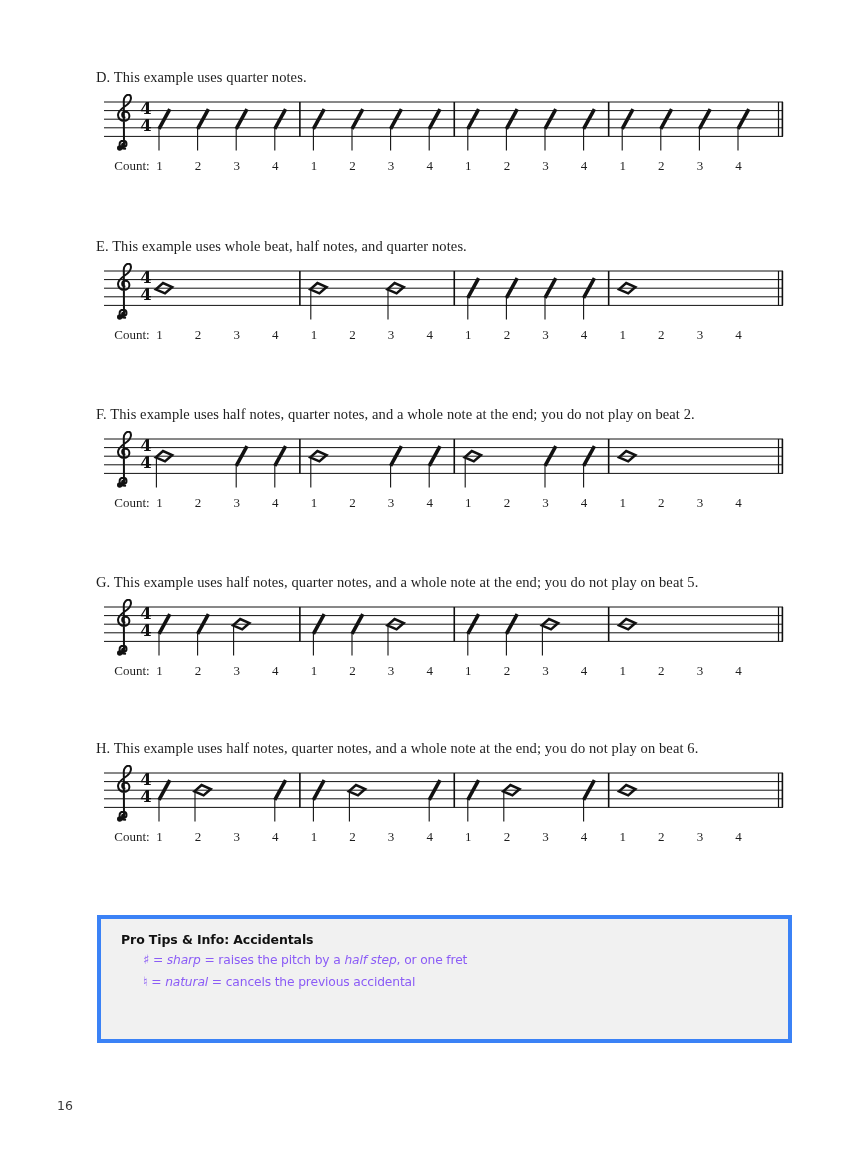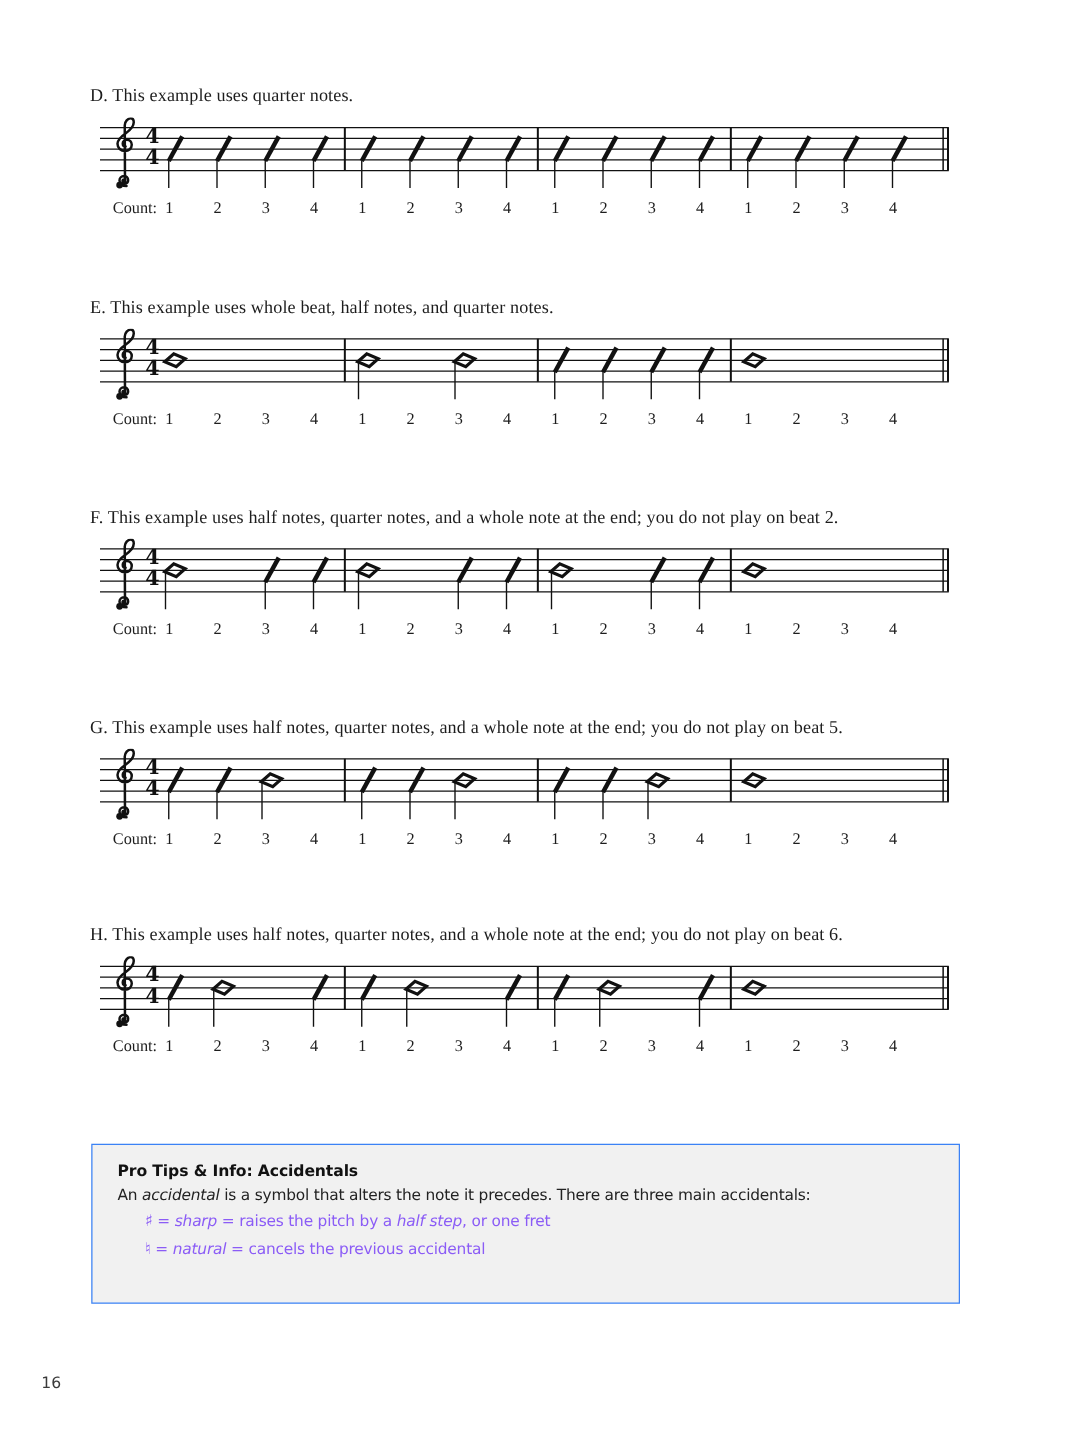--- a/index.html
+++ b/index.html
@@ -12,20 +12,21 @@
     background: #ffffff;
     font-family: "Liberation Serif", serif;
     color: #1a1a1a;
     position: relative;
     overflow: hidden;
   }
   .page {
     position: relative;
     width: 764px;
     height: 1152px;
+    margin-left: 24px;
   }
 
   
   .exercise {
     position: absolute;
     left: 0;
     width: 864px;
   }
   .ex-heading {
     position: absolute;
@@ -50,21 +51,21 @@
   }
 
   
   .protips {
     position: absolute;
     left: 73px;
     top: 915px;
     width: 695px;
     height: 128px;
     background: #f1f1f1;
-    border: 1px solid #3b82f6;
+    border: 4px solid #3b82f6;
     box-sizing: border-box;
   }
   .protips-inner {
     padding: 13px 18px 10px 20px;
     font-family: "DejaVu Sans", sans-serif;
   }
   .protips-title {
     font-family: "DejaVu Sans", sans-serif;
     font-weight: bold;
     font-size: 12.5px;
@@ -573,23 +574,20 @@
               <text x="636.5" y="76" text-anchor="middle" font-family="&quot;Liberation Serif&quot;, serif" font-size="13" fill="#1d1d1d">4</text>
             </g>
           </svg>
         </div>
       </div>
     </div>
 
   <div class="protips">
     <div class="protips-inner">
       <p class="protips-title">Pro Tips &amp; Info: Accidentals</p>
-      <p class="protips-lede">
-        <span>An </span><span class="it">accidental</span><span> is a symbol that alters the note it precedes. There are three main accidentals:</span>
-      </p>
       <div id="protips-rows">
           <p class="protips-row"><span class="acc-glyph">♯</span><span> = </span><span class="it">sharp</span><span> = raises the pitch by a </span><span class="it">half step</span><span>, or one fret</span></p>
           <p class="protips-row"><span class="acc-glyph">♮</span><span> = </span><span class="it">natural</span><span> = cancels the previous accidental</span></p>
         </div>
     </div>
   </div>
 
   <div class="page-number">16</div>
 </div>
 

